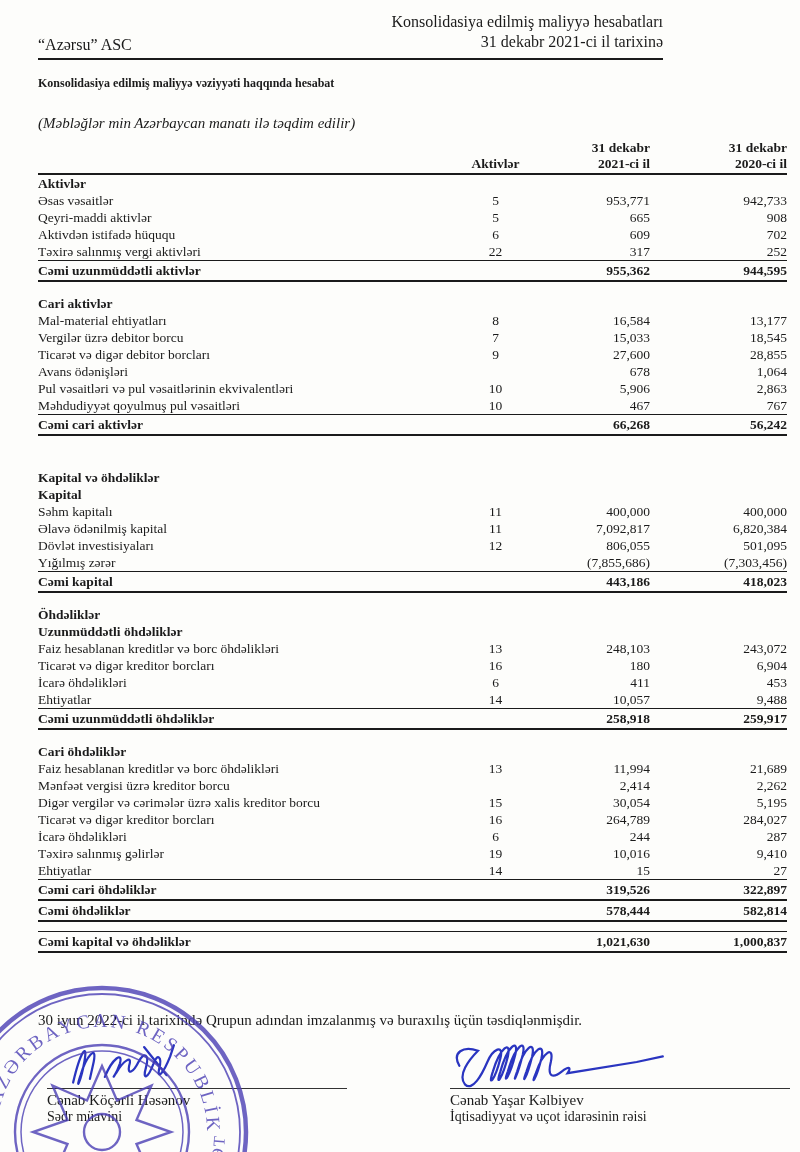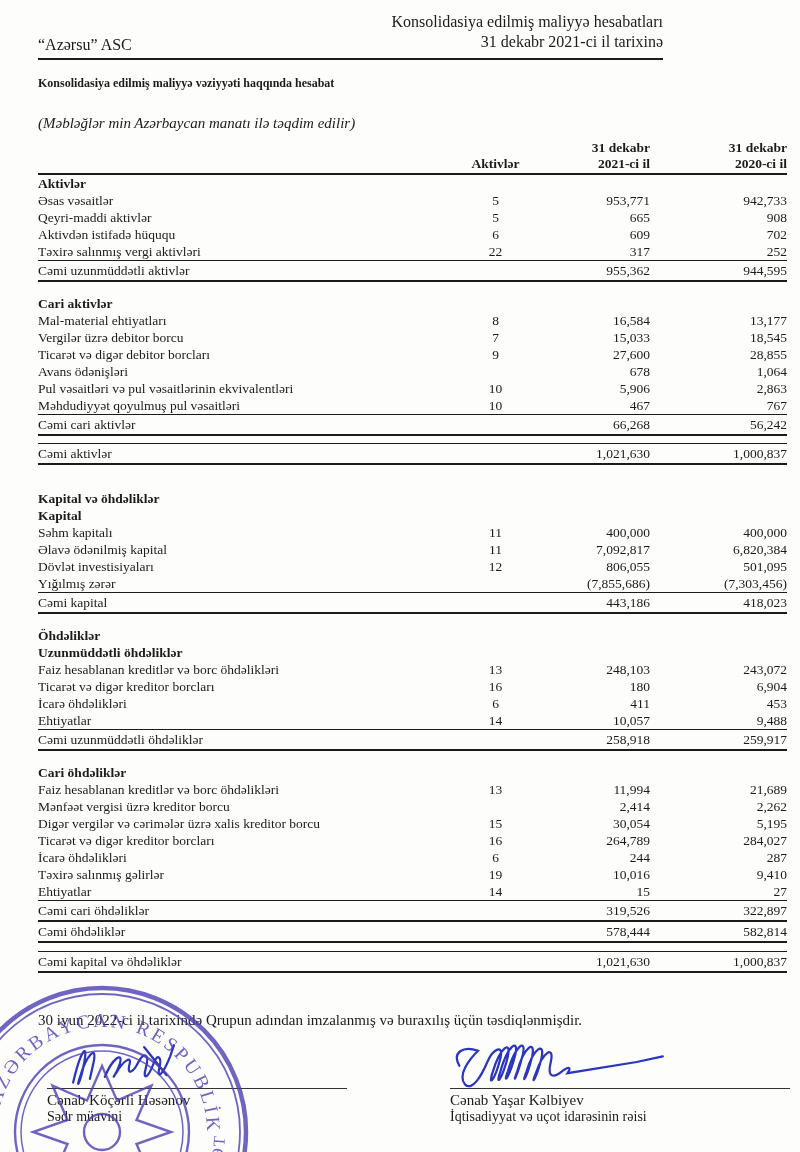--- a/index.html
+++ b/index.html
@@ -32,21 +32,21 @@
              border-bottom:2px solid #1b1b1b; padding-bottom:2px; line-height:1.15; }
   thead .th-note { text-align:center; }
   thead .th-num  { text-align:right; }
 
   tbody td { font-size:13.5px; line-height:17px; vertical-align:bottom;
              white-space:nowrap; overflow:visible; }
   td.cell-note { text-align:center; }
   td.cell-num  { text-align:right; }
 
   tr.row-section td { font-weight:bold; }
-  tr.row-total td   { font-weight:normal; border-top:1.5px solid #1b1b1b;
+  tr.row-total td   { font-weight:bold; border-top:1.5px solid #1b1b1b;
                       border-bottom:2px solid #1b1b1b; padding:1px 0; }
   tr.row-spacer td  { border:none; }
 
   
   .approval { position:absolute; left:38px; top:1012px; width:740px; font-size:15px; }
 
   .sig-block { position:absolute; }
   .sig-left  { left:47px;  top:1034px; width:300px; }
   .sig-right { left:450px; top:1034px; width:340px; }
   .sig-img   { display:block; height:56px; }
@@ -179,26 +179,20 @@
           <td class="cell-num">767</td>
         </tr>
         <tr class="row-total">
           <td class="cell-label">Cəmi cari aktivlər</td>
           <td class="cell-note"></td>
           <td class="cell-num">66,268</td>
           <td class="cell-num">56,242</td>
         </tr>
         <tr class="row-spacer">
           <td colspan="4" style="height: 8px;"></td>
-        </tr>
-        <tr class="row-total">
-          <td class="cell-label">Cəmi aktivlər</td>
-          <td class="cell-note"></td>
-          <td class="cell-num">1,021,630</td>
-          <td class="cell-num">1,000,837</td>
         </tr>
         <tr class="row-spacer">
           <td colspan="4" style="height: 26px;"></td>
         </tr>
         <tr class="row-section">
           <td class="cell-label">Kapital və öhdəliklər</td>
           <td class="cell-note"></td>
           <td class="cell-num"></td>
           <td class="cell-num"></td>
         </tr>

